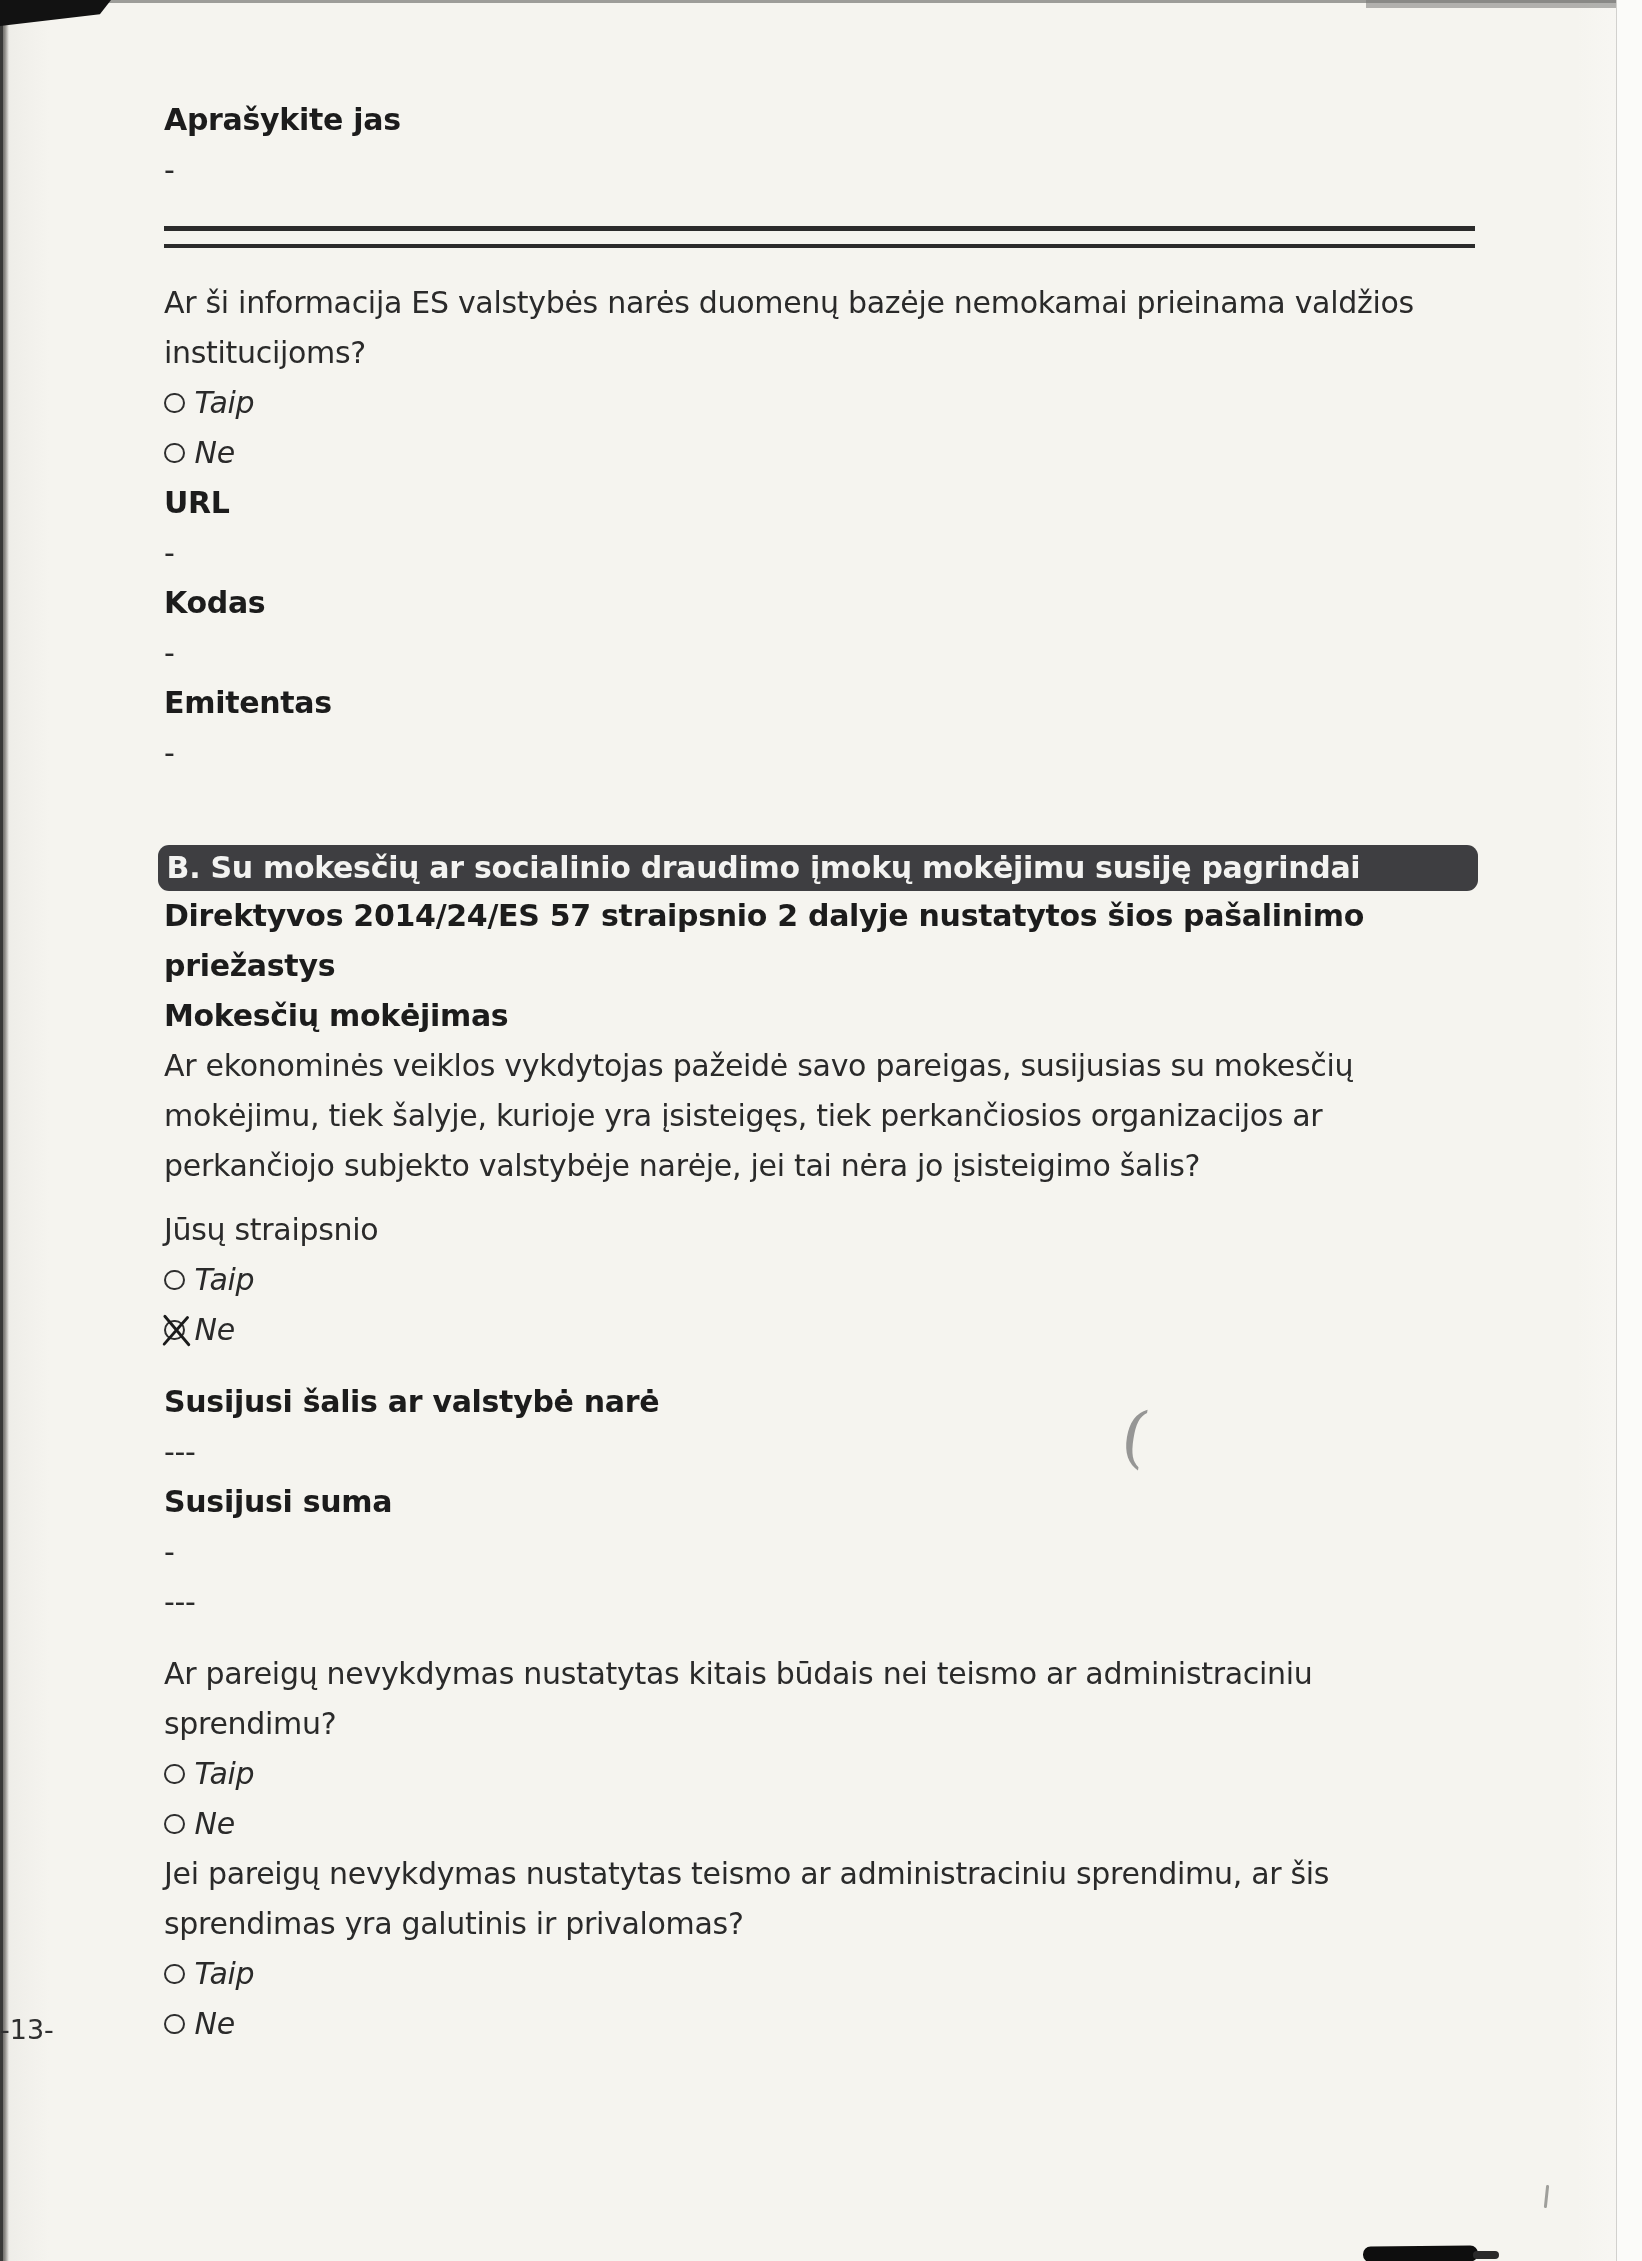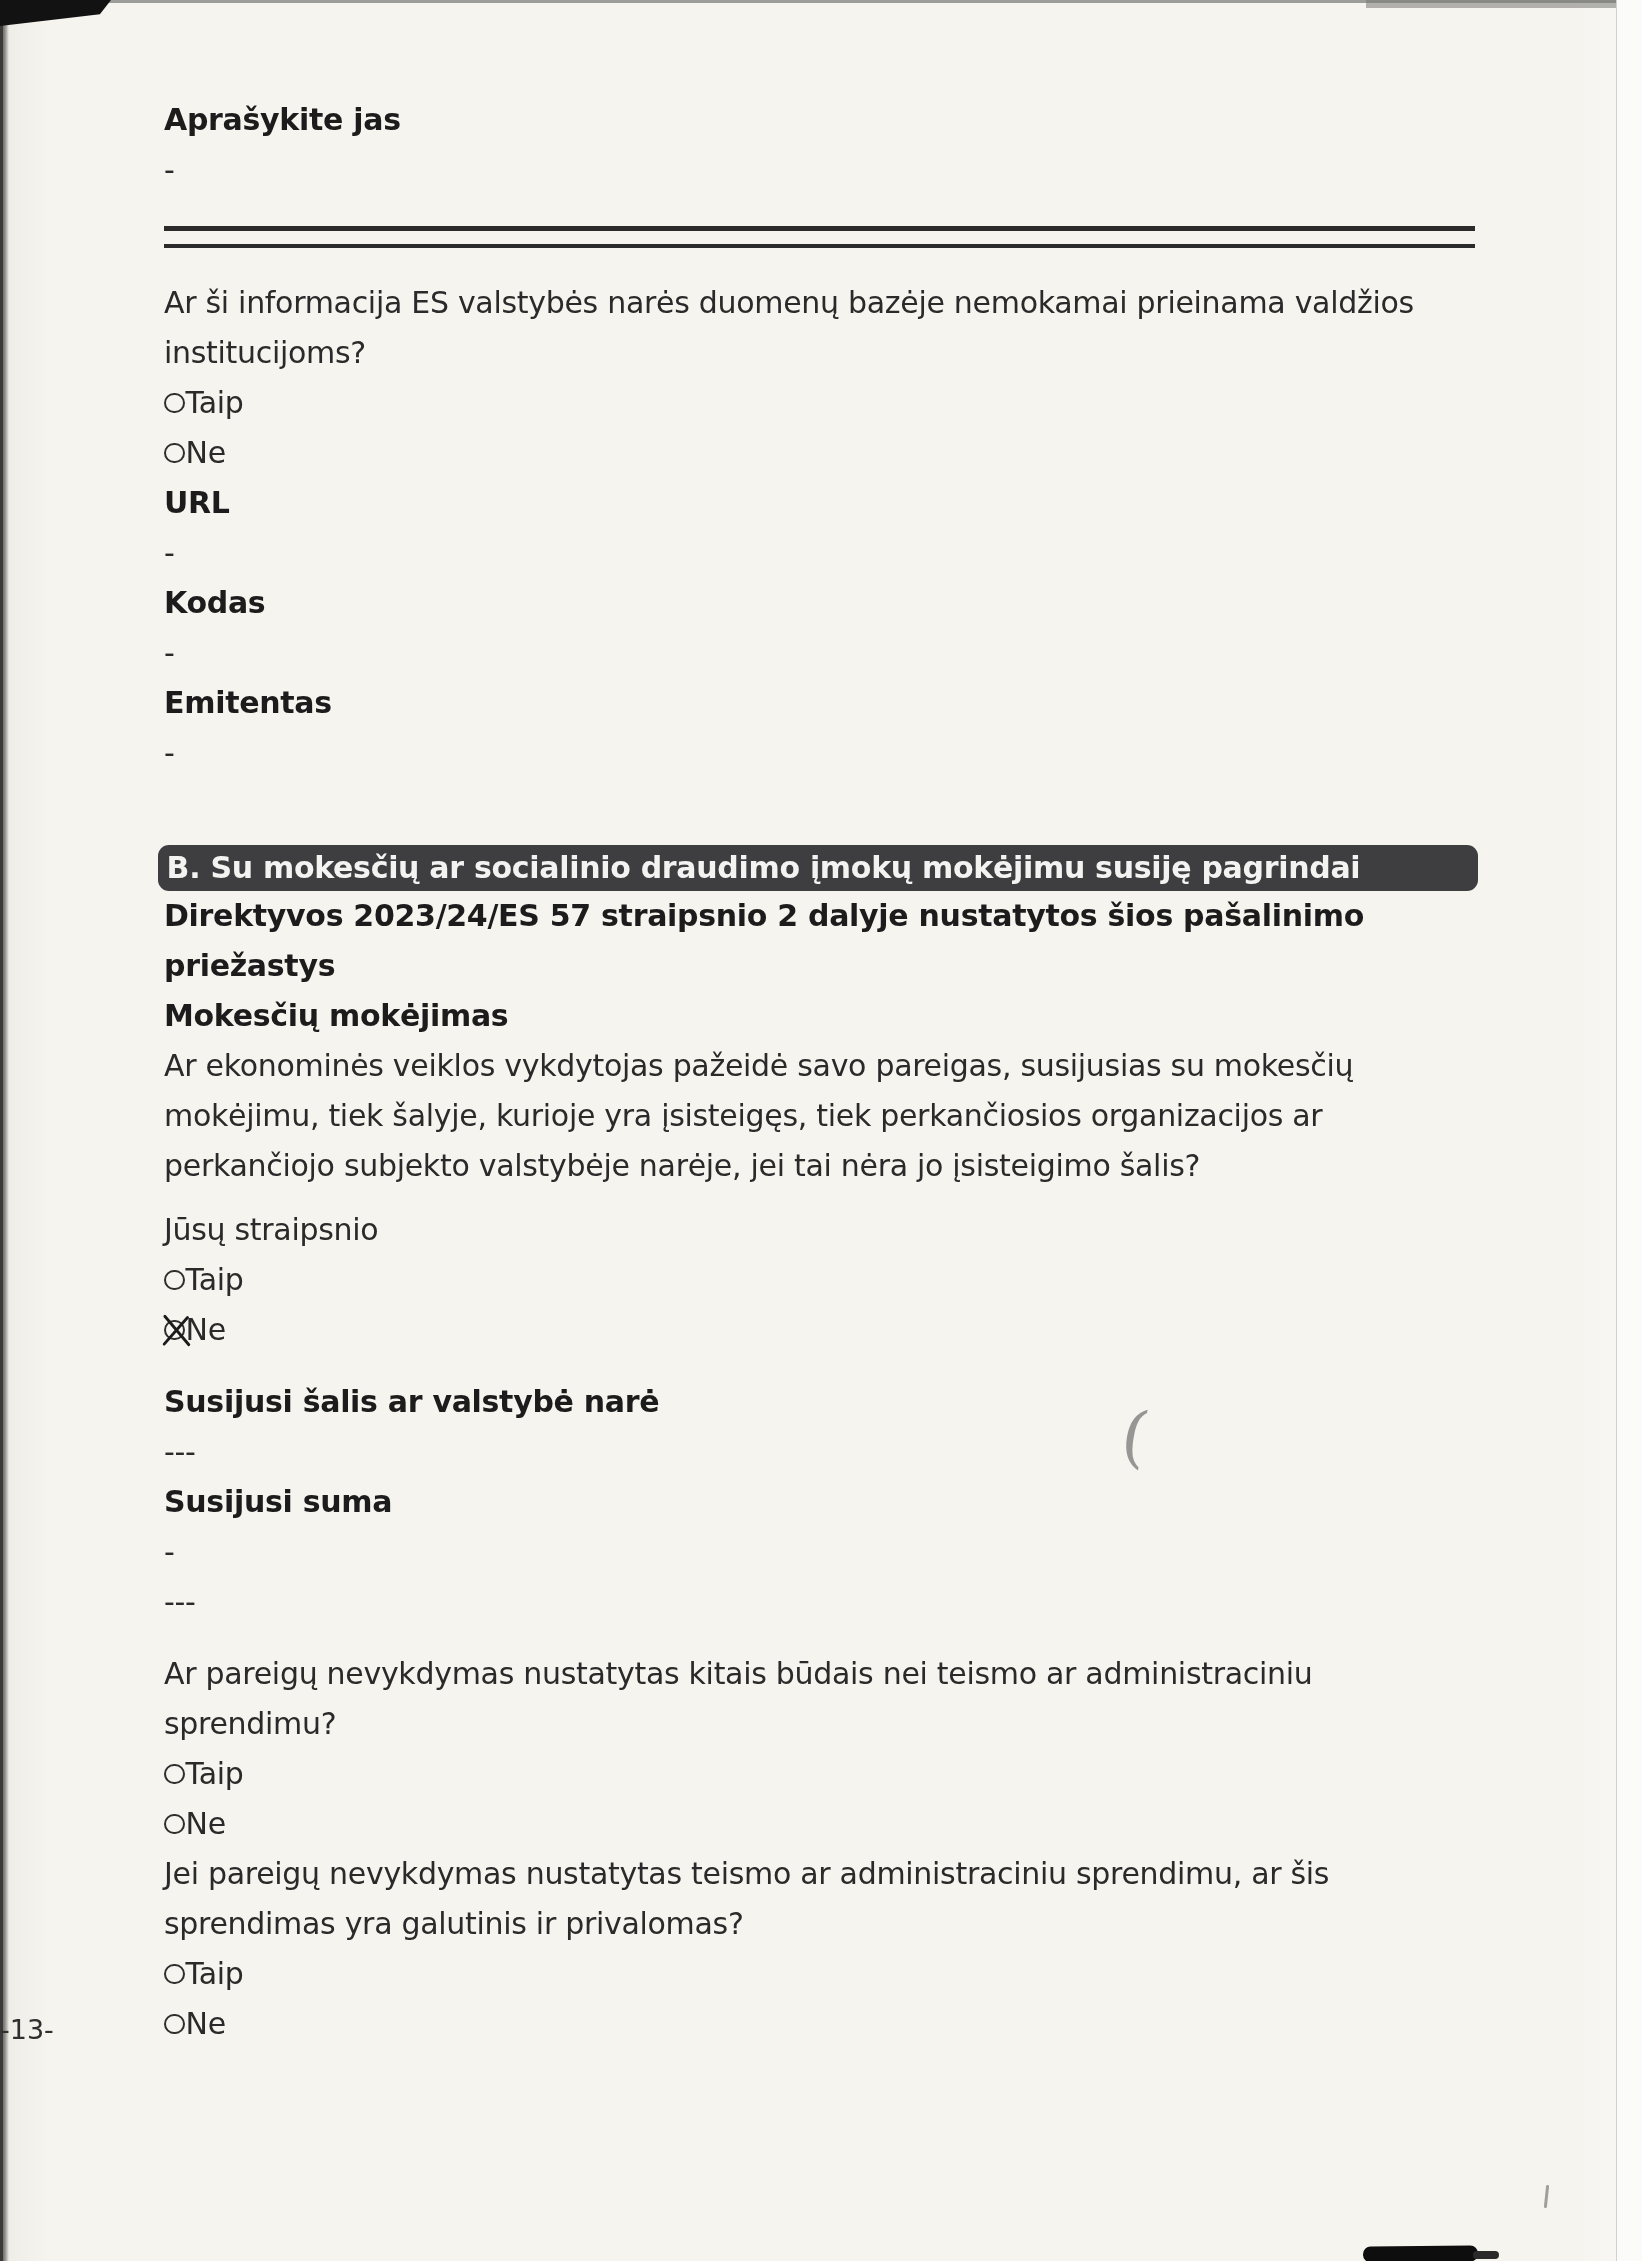--- a/index.html
+++ b/index.html
@@ -39,21 +39,21 @@
     margin-left:-6.4px;
     background:#3e3e41;
     color:#f3f3f1;
     font-weight:bold;
     font-size:30px;
     line-height:37px;
     padding:3.9px 10.3px 5.2px 9px;
     border-radius:11px;
   }
 
-  .radio-row { display:flex; align-items:center; height:50px; gap:1px; }
+  .radio-row { display:flex; align-items:center; height:50px; gap:10px;font-style:italic; }
   .radio {
     position:relative; width:20.6px; height:20.6px;
     border:2.3px solid #2e2e2e; border-radius:50%;
     flex:0 0 auto; background:transparent;
   }
   .radio .x { display:none; position:absolute; left:-7px; top:-8.4px; width:35px; height:35px; }
   .radio.checked .x { display:block; }
   .radio .x path { stroke:#1b1b1b; stroke-width:4.4; fill:none; stroke-linecap:round; }
   .rlabel { color:#2a2a2a; }
 
@@ -149,21 +149,21 @@
 
     <p class="b">URL</p>
     <p>-</p>
     <p class="b">Kodas</p>
     <p>-</p>
     <p class="b">Emitentas</p>
     <p>-</p>
 
     <div class="section-bar mt-bar">B. Su mokesčių ar socialinio draudimo įmokų mokėjimu susiję pagrindai</div>
 
-    <p class="b">Direktyvos 2023/24/ES 57 straipsnio 2 dalyje nustatytos šios pašalinimo priežastys</p>
+    <p class="b">Direktyvos 2014/24/ES 57 straipsnio 2 dalyje nustatytos šios pašalinimo priežastys</p>
     <p class="b">Mokesčių mokėjimas</p>
     <p>Ar ekonominės veiklos vykdytojas pažeidė savo pareigas, susijusias su mokesčių mokėjimu, tiek šalyje, kurioje yra įsisteigęs, tiek perkančiosios organizacijos ar perkančiojo subjekto valstybėje narėje, jei tai nėra jo įsisteigimo šalis?</p>
 
     <p class="mt-sm">Jūsų straipsnio</p>
 
     <div class="radio-row">
       <span class="radio">
         
       </span>
       <span class="rlabel">Taip</span>

